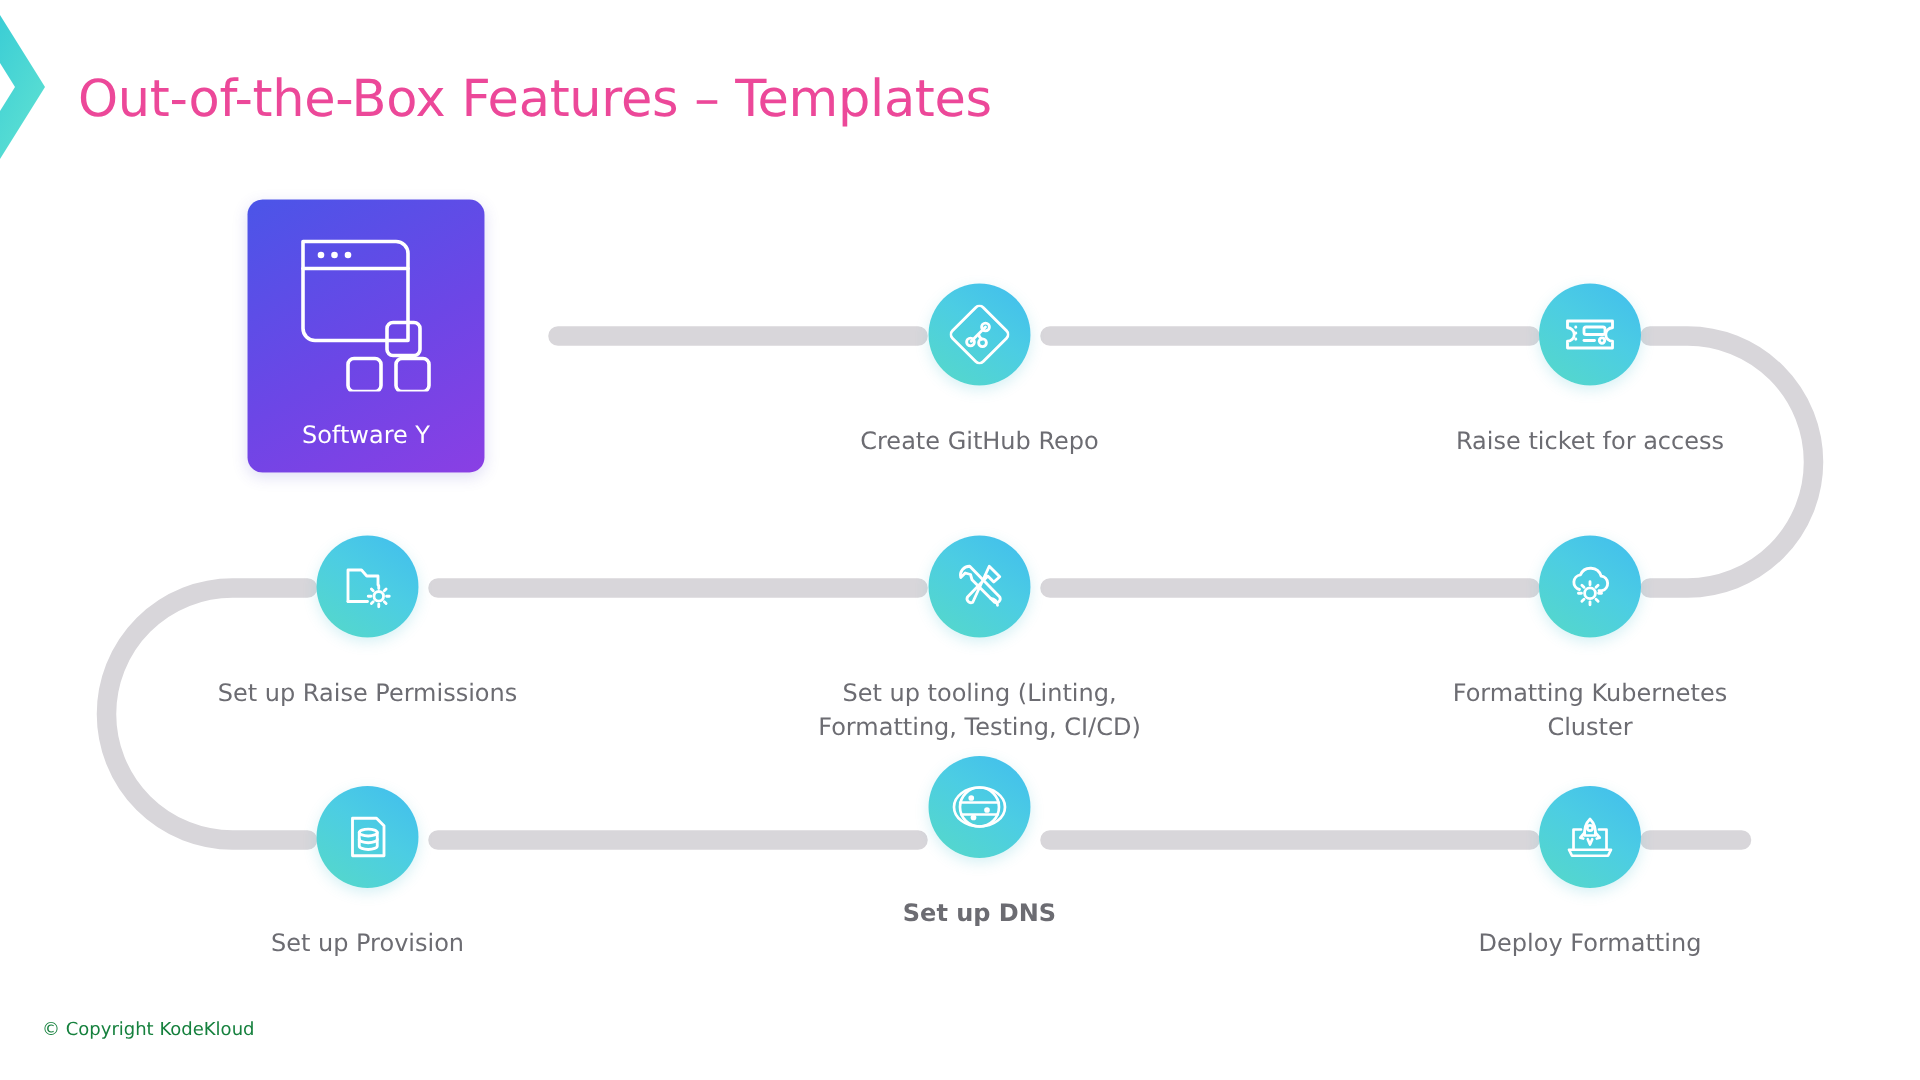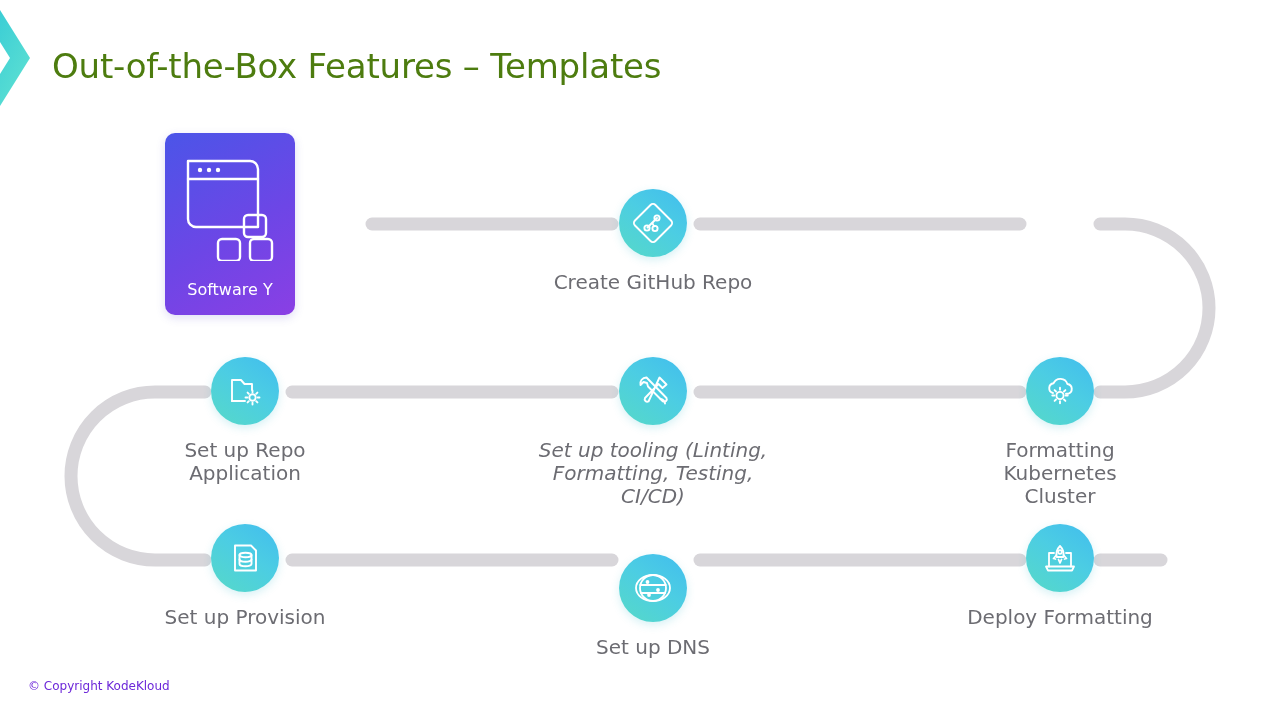--- a/index.html
+++ b/index.html
@@ -24,21 +24,21 @@
     height: 100px;
   }
 
   
   .page-title {
     position: absolute;
     left: 52px;
     top: 46px;
     font-size: 34px;
     font-weight: 400;
-    color: #4d7c0f;
+    color: #ec4899;
     letter-spacing: -0.2px;
     white-space: nowrap;
   }
 
   
   .diagram {
     position: absolute;
     left: 0;
     top: 0;
     width: 1280px;
@@ -50,21 +50,21 @@
     top: 0;
     width: 1280px;
     height: 720px;
   }
 
   
   .software-card {
     position: absolute;
     left: 165px;
     top: 133px;
-    width: 130px;
+    width: 158px;
     height: 182px;
     border-radius: 10px;
     background: linear-gradient(150deg, #4b55e8 0%, #6d46e6 55%, #8a3fe4 100%);
     box-shadow: 0 3px 10px rgba(80, 70, 200, 0.18);
     z-index: 4;
   }
   .software-card .card-icon {
     position: absolute;
     left: 50%;
     top: 20px;
@@ -92,34 +92,34 @@
     height: 68px;
     margin: 0 auto;
     border-radius: 50%;
     background: linear-gradient(215deg, #41bdee 0%, #4ccde3 45%, #56d9c8 100%);
     display: flex;
     align-items: center;
     justify-content: center;
     box-shadow: 0 3px 9px rgba(70, 190, 210, 0.22);
   }
   .step-label {
-    margin-top: 14px;
-    font-size: 20px;
+    margin-top: 25px;
+    font-size: 16px;
     line-height: 23px;
     color: #6c6c72;
     white-space: pre-line;
   }
 
   
   .footer-copyright {
     position: absolute;
     left: 28px;
     top: 679px;
     font-size: 12px;
-    color: #6d28d9;
+    color: #15803d;
   }
 </style>
 </head>
 <body>
 
 <svg class="chevron-logo" viewBox="0 0 54 100" aria-hidden="true">
   <defs>
     <linearGradient id="gradChevron" x1="0" y1="0" x2="1" y2="1">
       <stop offset="0%" stop-color="#31c8d6"></stop>
       <stop offset="100%" stop-color="#62e3d2"></stop>
@@ -180,37 +180,53 @@
           <circle cx="14" cy="25" r="2.6"></circle>
           <circle cx="24" cy="15" r="2.6"></circle>
           <circle cx="22" cy="25.5" r="2.6"></circle>
           <path d="M 19.5 20 A 4.5 4.5 0 0 0 21.5 23.2"></path>
         </g>
       </svg>
     </div>
     <div class="step-label">Create GitHub Repo</div>
   </div>
 
+  <div class="step" style="left:960px; top:189px;">
+    <div class="step-circle">
+      <svg width="40" height="40" viewBox="0 0 40 40" aria-hidden="true">
+        <g fill="none" stroke="#ffffff" stroke-width="1.9" stroke-linecap="round" stroke-linejoin="round">
+          <path d="M 5 11 L 35 11 L 35 15.5 A 4.5 4.5 0 0 0 35 24.5 L 35 29 L 5 29 L 5 24.5 A 4.5 4.5 0 0 0 5 15.5 Z"></path>
+          <rect x="16" y="15" width="14" height="5" rx="1.4"></rect>
+          <line x1="16" y1="24" x2="23" y2="24"></line>
+          <circle cx="28" cy="24" r="1.8"></circle>
+          <line x1="10.5" y1="15" x2="10.5" y2="15.2"></line>
+          <line x1="10.5" y1="19" x2="10.5" y2="19.2"></line>
+          <line x1="10.5" y1="23" x2="10.5" y2="23.2"></line>
+        </g>
+      </svg>
+    </div>
+    <div class="step-label">Raise ticket for access</div>
+  </div>
 
   <div class="step" style="left:145px; top:357px;">
     <div class="step-circle">
       <svg width="40" height="40" viewBox="0 0 40 40" aria-hidden="true">
         <g fill="none" stroke="#ffffff" stroke-width="1.9" stroke-linecap="round" stroke-linejoin="round">
           <path d="M 7 30 L 7 9 L 16 9 L 19.5 13 L 27 13 L 27 19"></path>
           <path d="M 7 30 L 20 30"></path>
           <circle cx="27.5" cy="26.5" r="3.2"></circle>
           <path d="M 27.5 19.5 L 27.5 21.3 M 27.5 31.7 L 27.5 33.5 M 20.5 26.5 L 22.3 26.5 M 32.7 26.5 L 34.5 26.5
                    M 22.6 21.6 L 23.8 22.8 M 31.2 30.2 L 32.4 31.4 M 32.4 21.6 L 31.2 22.8 M 23.8 30.2 L 22.6 31.4"></path>
         </g>
       </svg>
     </div>
-    <div class="step-label">Set up Repo Application</div>
-  </div>
-
-  <div class="step" style="left:528px; top:357px; width:250px;font-style:italic;">
+    <div class="step-label">Set up Raise Permissions</div>
+  </div>
+
+  <div class="step" style="left:528px; top:357px; width:250px;">
     <div class="step-circle">
       <svg width="40" height="40" viewBox="0 0 40 40" aria-hidden="true">
         <g fill="none" stroke="#ffffff" stroke-width="1.9" stroke-linecap="round" stroke-linejoin="round">
           <path d="M 13.5 6.5 A 6 6 0 0 0 7.5 14 L 10.5 11 L 14 12 L 15 15.5 L 30 30.5 A 2.6 2.6 0 0 0 33.5 27 Z"></path>
           <path d="M 26.5 6.5 L 33.5 13.5 L 29.5 17 L 25.5 13 L 12 27 A 2.6 2.6 0 0 0 15.5 30.5 Z"></path>
           <path d="M 27.5 28 A 4.6 4.6 0 0 1 32 32.5"></path>
         </g>
       </svg>
     </div>
     <div class="step-label">Set up tooling (Linting,
@@ -239,21 +255,21 @@
           <path d="M 10 7.5 L 26 7.5 L 31 12.5 L 31 32.5 L 10 32.5 Z"></path>
           <ellipse cx="20.5" cy="17" rx="6" ry="2.3"></ellipse>
           <path d="M 14.5 17 L 14.5 21.5 A 6 2.3 0 0 0 26.5 21.5 L 26.5 17"></path>
           <path d="M 14.5 21.5 L 14.5 26 A 6 2.3 0 0 0 26.5 26 L 26.5 21.5"></path>
         </g>
       </svg>
     </div>
     <div class="step-label">Set up Provision</div>
   </div>
 
-  <div class="step" style="left:553px; top:554px;">
+  <div class="step" style="left:553px; top:504px;font-weight:bold;">
     <div class="step-circle">
       <svg width="40" height="40" viewBox="0 0 40 40" aria-hidden="true">
         <g fill="none" stroke="#ffffff" stroke-width="1.8" stroke-linecap="round" stroke-linejoin="round">
           <circle cx="20" cy="20" r="13"></circle>
           <path d="M 20 7 A 17 13 0 0 0 20 33 A 17 13 0 0 0 20 7"></path>
           <line x1="7.2" y1="17" x2="32.8" y2="17"></line>
           <line x1="8" y1="25" x2="32" y2="25"></line>
           <circle cx="14.5" cy="14" r="1.9" fill="#ffffff" stroke="none"></circle>
           <circle cx="25" cy="22" r="1.9" fill="#ffffff" stroke="none"></circle>
           <circle cx="16" cy="27" r="1.9" fill="#ffffff" stroke="none"></circle>

